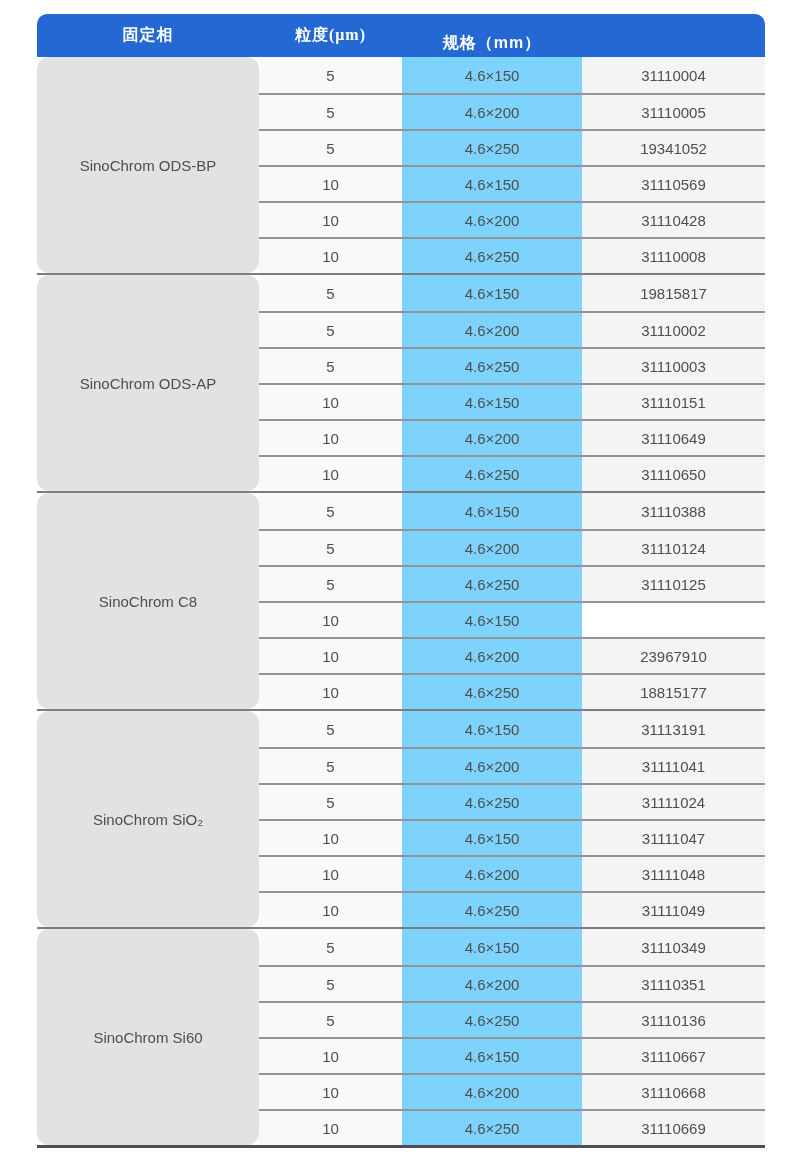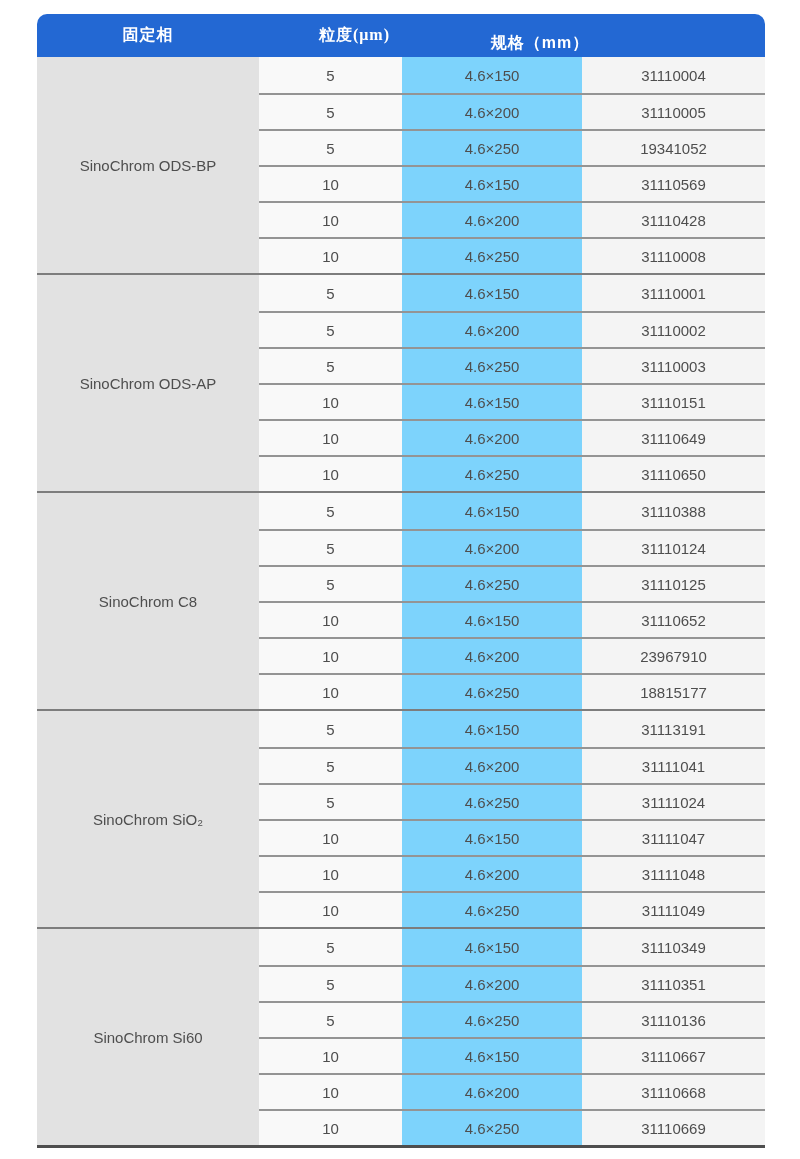--- a/index.html
+++ b/index.html
@@ -15,21 +15,20 @@
     top: 14px;
     width: 728px;
   }
   
   .thead {
     display: flex;
     height: 43px;
     background: #2368d3;
     border-radius: 10px 10px 0 0;
     overflow: hidden;
-    gap: 24px;
   }
   .th {
     display: flex;
     align-items: center;
     justify-content: center;
     color: #ffffff;
     font-size: 16px;
     font-weight: bold;
     letter-spacing: 1px;
   }
@@ -50,20 +49,21 @@
   }
   .phase-cell {
     width: 222px;
     background: #e2e2e2;
     display: flex;
     align-items: center;
     justify-content: center;
     color: #4e4e4e;
     font-size: 15px;
     text-align: center;
+    border-radius: 12px;
   }
   .group-rows { flex: 1; }
   .row {
     display: flex;
     height: 36px;
   }
   .row + .row {
     border-top: 2px solid #949494;
   }
   .cell {
@@ -129,21 +129,21 @@
   </div>
 </div>
   </div>
 
   <div class="group">
     <div class="phase-cell">SinoChrom ODS-AP</div>
     <div class="group-rows">
   <div class="row">
     <div class="cell particle">5</div>
     <div class="cell spec">4.6×150</div>
-    <div class="cell order">31110001</div>
+    <div class="cell order">19815817</div>
   </div>
 
   <div class="row">
     <div class="cell particle">5</div>
     <div class="cell spec">4.6×200</div>
     <div class="cell order">31110002</div>
   </div>
 
   <div class="row">
     <div class="cell particle">5</div>
@@ -188,21 +188,20 @@
 
   <div class="row">
     <div class="cell particle">5</div>
     <div class="cell spec">4.6×250</div>
     <div class="cell order">31110125</div>
   </div>
 
   <div class="row">
     <div class="cell particle">10</div>
     <div class="cell spec">4.6×150</div>
-    <div class="cell order">31110652</div>
   </div>
 
   <div class="row">
     <div class="cell particle">10</div>
     <div class="cell spec">4.6×200</div>
     <div class="cell order">23967910</div>
   </div>
 
   <div class="row">
     <div class="cell particle">10</div>

